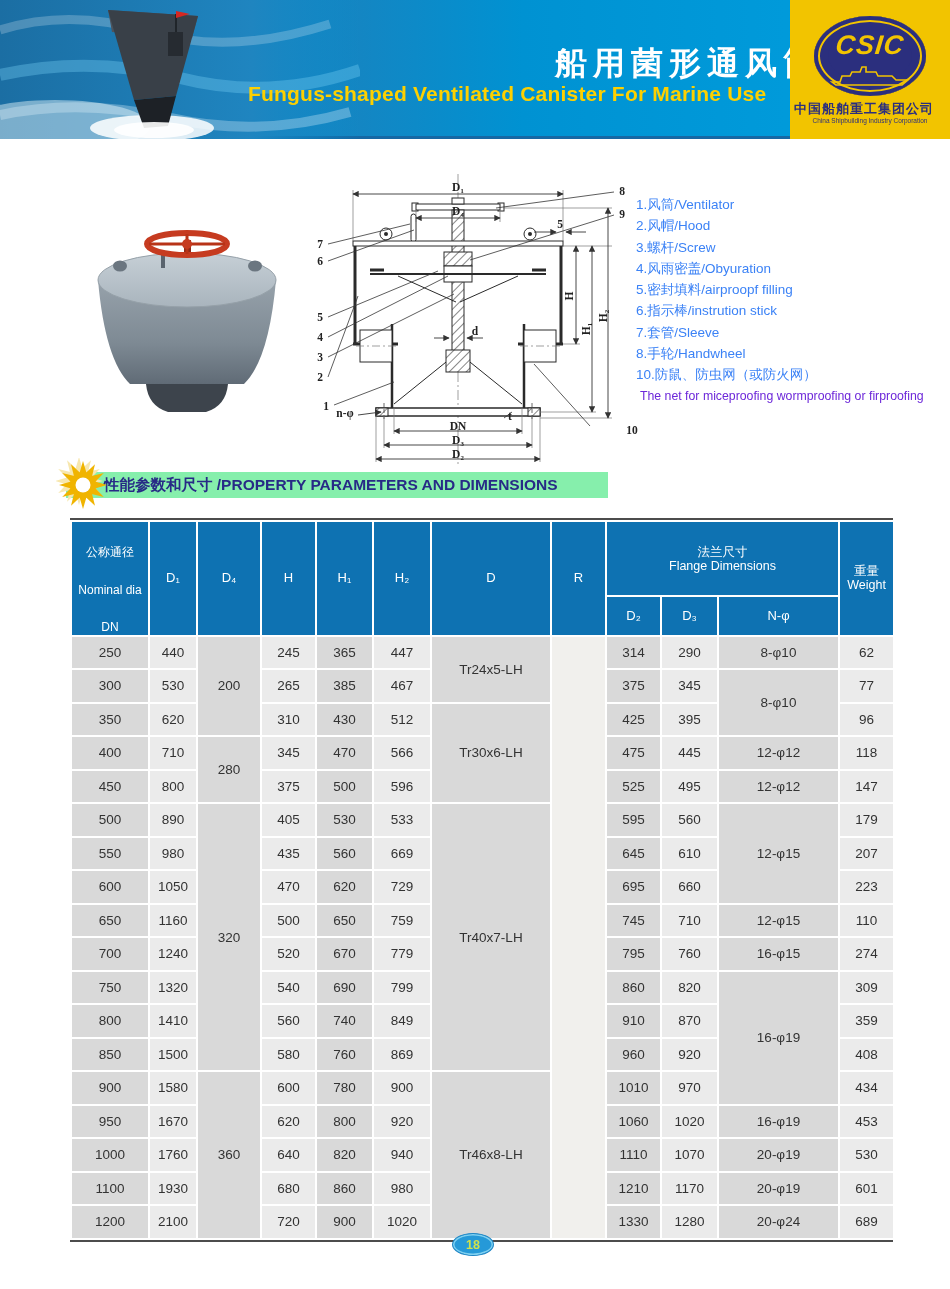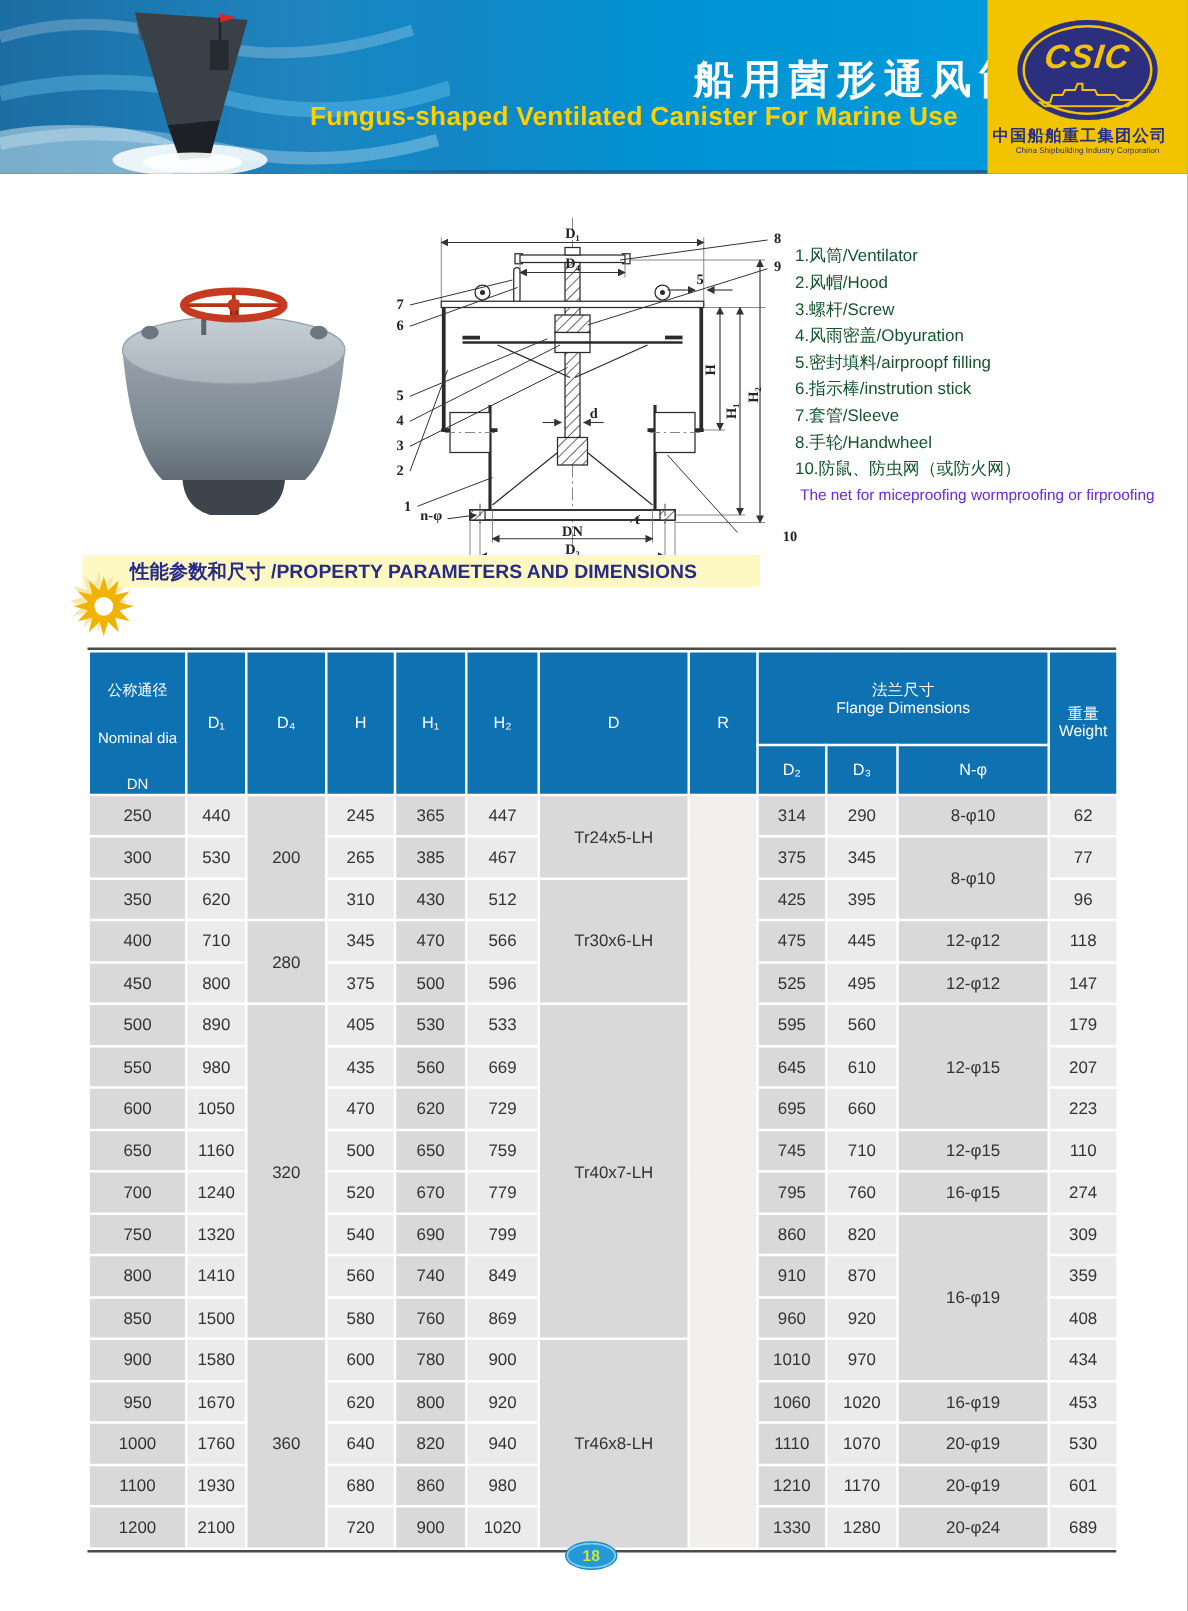--- a/index.html
+++ b/index.html
@@ -26,25 +26,25 @@
            font-size:13px;font-weight:bold;letter-spacing:1px;}
   .logo-en{position:absolute;left:0;top:117px;width:160px;text-align:center;color:#2b2f7e;font-size:6.5px;}
 
   
   .photo{position:absolute;left:86px;top:218px;width:202px;height:200px;}
   .diagram{position:absolute;left:298px;top:166px;width:340px;height:300px;}
   .dim-label{position:absolute;transform:translate(-50%,-50%);font-family:"Liberation Serif","DejaVu Serif",serif;
              font-weight:bold;font-size:11.5px;color:#222;white-space:nowrap;}
   .dim-label.rot{transform:translate(-50%,-50%) rotate(-90deg);}
   .parts{position:absolute;left:636px;top:194px;width:312px;}
-  .parts-item{font-size:13.5px;color:#14532d;line-height:21.3px;white-space:nowrap;}
+  .parts-item{font-size:13.5px;color:#3b82f6;line-height:21.3px;white-space:nowrap;}
   .parts-note{font-size:12.3px;color:#6d28d9;line-height:21px;padding-left:4px;white-space:nowrap;}
 
   
-  .section-bar{position:absolute;left:66px;top:444px;width:542px;height:26px;background:#fef9c3;}
+  .section-bar{position:absolute;left:66px;top:472px;width:542px;height:26px;background:#86efac;}
   .section-title{position:absolute;left:38px;top:3px;font-size:15.5px;font-weight:bold;color:#272a86;white-space:nowrap;}
   .sun{position:absolute;left:56px;top:458px;width:54px;height:54px;}
 
   
   .tbl-wrap{position:absolute;left:70px;top:518px;width:823px;
             border-top:2px solid #4c4c4c;border-bottom:2px solid #4c4c4c;}
   table{border-collapse:collapse;table-layout:fixed;width:823px;}
   th,td{border:2px solid #fff;text-align:center;vertical-align:middle;padding:0;}
   thead th{background:#0e72b2;color:#fff;font-weight:normal;font-size:13px;line-height:14px;}
   thead .h-main{height:46px;}

